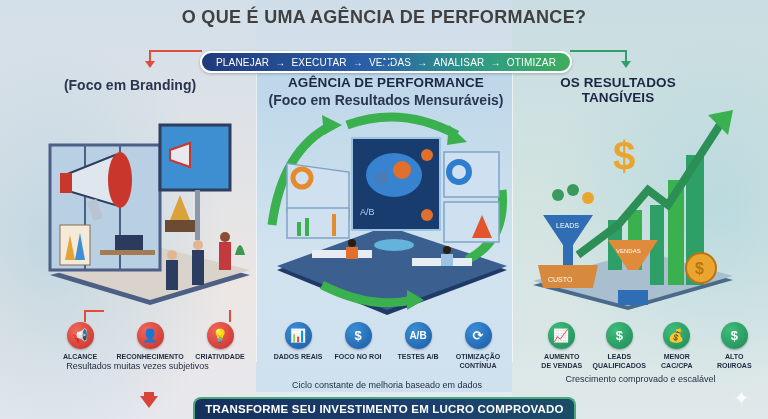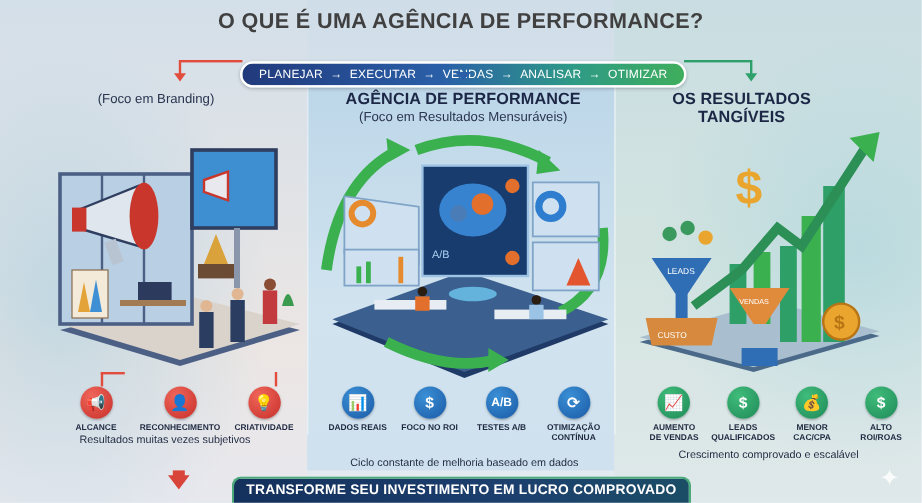--- a/index.html
+++ b/index.html
@@ -35,21 +35,21 @@
   .connector { position:absolute; height:2px; }
   .conn-red { background:#e14c3c; }
   .conn-green { background:#2fa06a; }
   .conn-v-red { position:absolute; width:2px; background:#e14c3c; }
   .conn-v-green { position:absolute; width:2px; background:#2fa06a; }
   .tri-down-red { position:absolute; width:0; height:0; border-left:5px solid transparent; border-right:5px solid transparent; border-top:7px solid #e14c3c; }
   .tri-down-green { position:absolute; width:0; height:0; border-left:5px solid transparent; border-right:5px solid transparent; border-top:7px solid #2fa06a; }
 
   .col-head { position:absolute; text-align:center; color:#1c2745; }
   .col-head .h { font-weight:700; font-size:13.5px; letter-spacing:0.1px; line-height:15px; }
-  .col-head .sub { font-size:11px; font-weight:400; color:#2a3550; margin-top:2px; }
+  .col-head .sub { font-size:14px; font-weight:700; color:#2a3550; margin-top:2px; }
 
   .illus { position:absolute; border-radius:4px; overflow:hidden; }
 
   .icons-row { position:absolute; display:flex; justify-content:space-around; }
   .icon-item { display:flex; flex-direction:column; align-items:center; width:64px; }
   .icon-circle { width:27px; height:27px; border-radius:50%; display:flex; align-items:center; justify-content:center;
     color:#fff; font-size:13px; font-weight:700; box-shadow: 0 1px 2px rgba(0,0,0,0.3); }
   .ic-red { background: radial-gradient(circle at 35% 30%, #f0665a, #c62f2a); }
   .ic-blue { background: radial-gradient(circle at 35% 30%, #3a8fd6, #1a5aa5); }
   .ic-green { background: radial-gradient(circle at 35% 30%, #3fbc7a, #1f8a58); }

